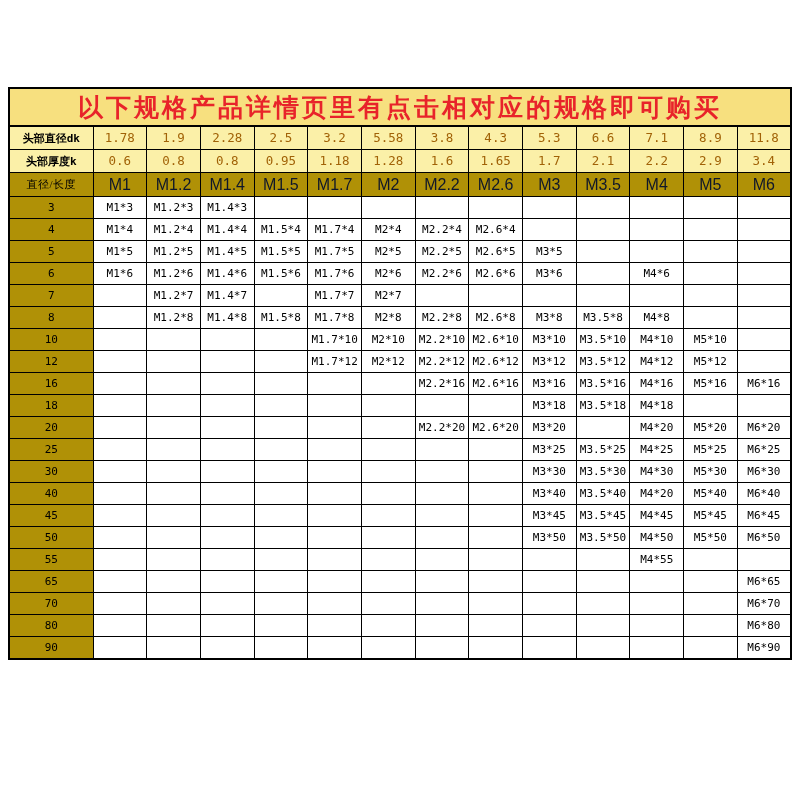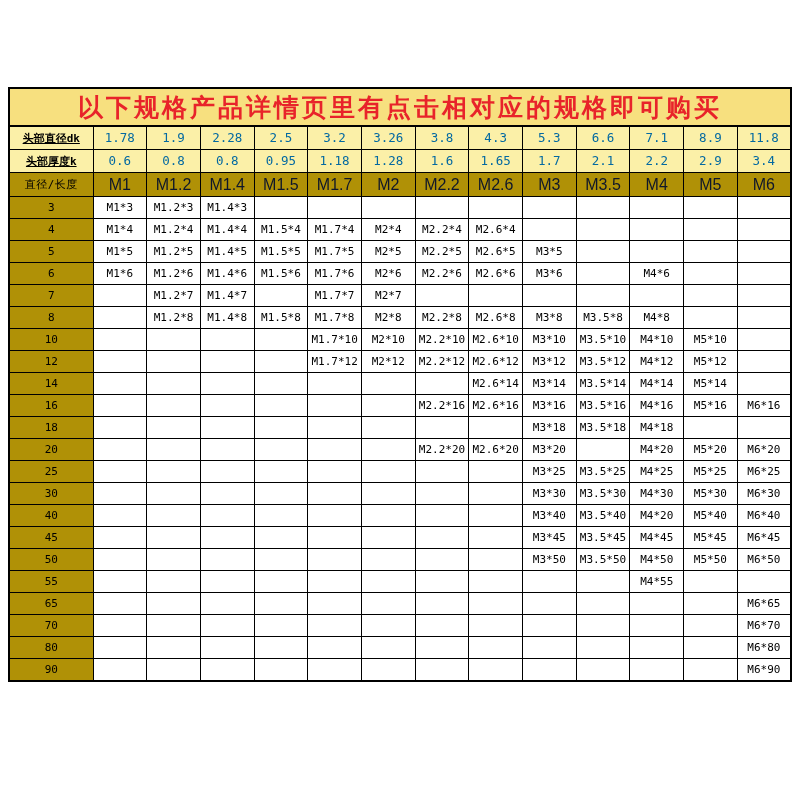--- a/index.html
+++ b/index.html
@@ -62,31 +62,31 @@
   tr.measure td {
     background: #fbf0a8 !important;
     height: 22px !important;
   }
   td.rowlabel-pale {
     background: #fbf0a8 !important;
     font-family: "DejaVu Sans", "Liberation Sans", sans-serif;
     font-size: 10.5px;
     font-weight: bold;
     color: #4a3a06;
-    text-decoration: underline;
   }
   tr.measure td.val {
     font-size: 12.5px;
-    color: #0369a1;
+    color: #a16207;
   }
   
   tr.goldhead td {
     background: #b09106 !important;
     height: 23px !important;
     border-color: #000000;
+    font-family: Liberation Serif, serif;
   }
   td.corner-label {
     color: #fdf6d0;
     font-family: "DejaVu Sans", "Liberation Sans", sans-serif;
     font-size: 14px;
     font-weight: normal;
     letter-spacing: 0.5px;
   }
   tr.goldhead td.mcol {
     color: #0f172a;
@@ -137,21 +137,21 @@
           </td>
         </tr>
 
         <tr class="measure" id="row-head-diameter">
           <td class="rowlabel-pale">头部直径dk</td>
         <td class="val">1.78</td>
             <td class="val">1.9</td>
             <td class="val">2.28</td>
             <td class="val">2.5</td>
             <td class="val">3.2</td>
-            <td class="val">3.26</td>
+            <td class="val">5.58</td>
             <td class="val">3.8</td>
             <td class="val">4.3</td>
             <td class="val">5.3</td>
             <td class="val">6.6</td>
             <td class="val">7.1</td>
             <td class="val">8.9</td>
             <td class="val">11.8</td>
           </tr>
 
         <tr class="measure" id="row-head-thickness">
@@ -310,36 +310,20 @@
             <td class="data">M2*12</td>
             <td class="data">M2.2*12</td>
             <td class="data">M2.6*12</td>
             <td class="data">M3*12</td>
             <td class="data">M3.5*12</td>
             <td class="data">M4*12</td>
             <td class="data">M5*12</td>
             <td class="empty"></td>
           </tr>
           <tr>
-            <td class="lenlabel">14</td>
-            <td class="empty"></td>
-            <td class="empty"></td>
-            <td class="empty"></td>
-            <td class="empty"></td>
-            <td class="empty"></td>
-            <td class="empty"></td>
-            <td class="empty"></td>
-            <td class="data">M2.6*14</td>
-            <td class="data">M3*14</td>
-            <td class="data">M3.5*14</td>
-            <td class="data">M4*14</td>
-            <td class="data">M5*14</td>
-            <td class="empty"></td>
-          </tr>
-          <tr>
             <td class="lenlabel">16</td>
             <td class="empty"></td>
             <td class="empty"></td>
             <td class="empty"></td>
             <td class="empty"></td>
             <td class="empty"></td>
             <td class="empty"></td>
             <td class="data">M2.2*16</td>
             <td class="data">M2.6*16</td>
             <td class="data">M3*16</td>

